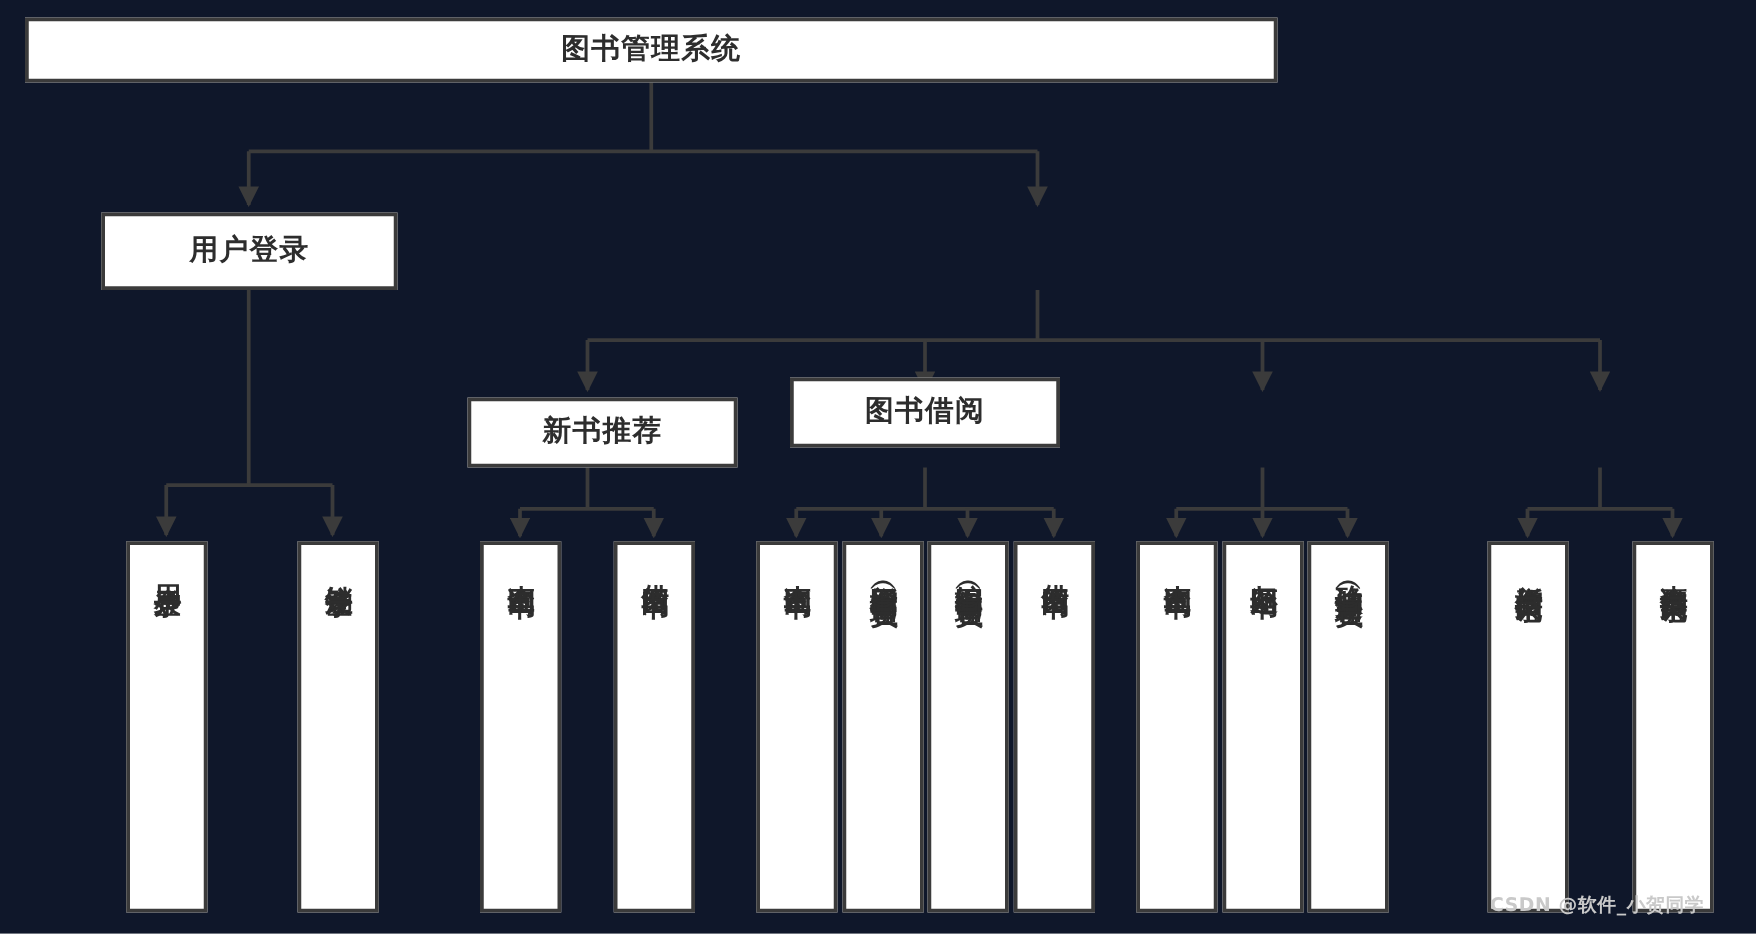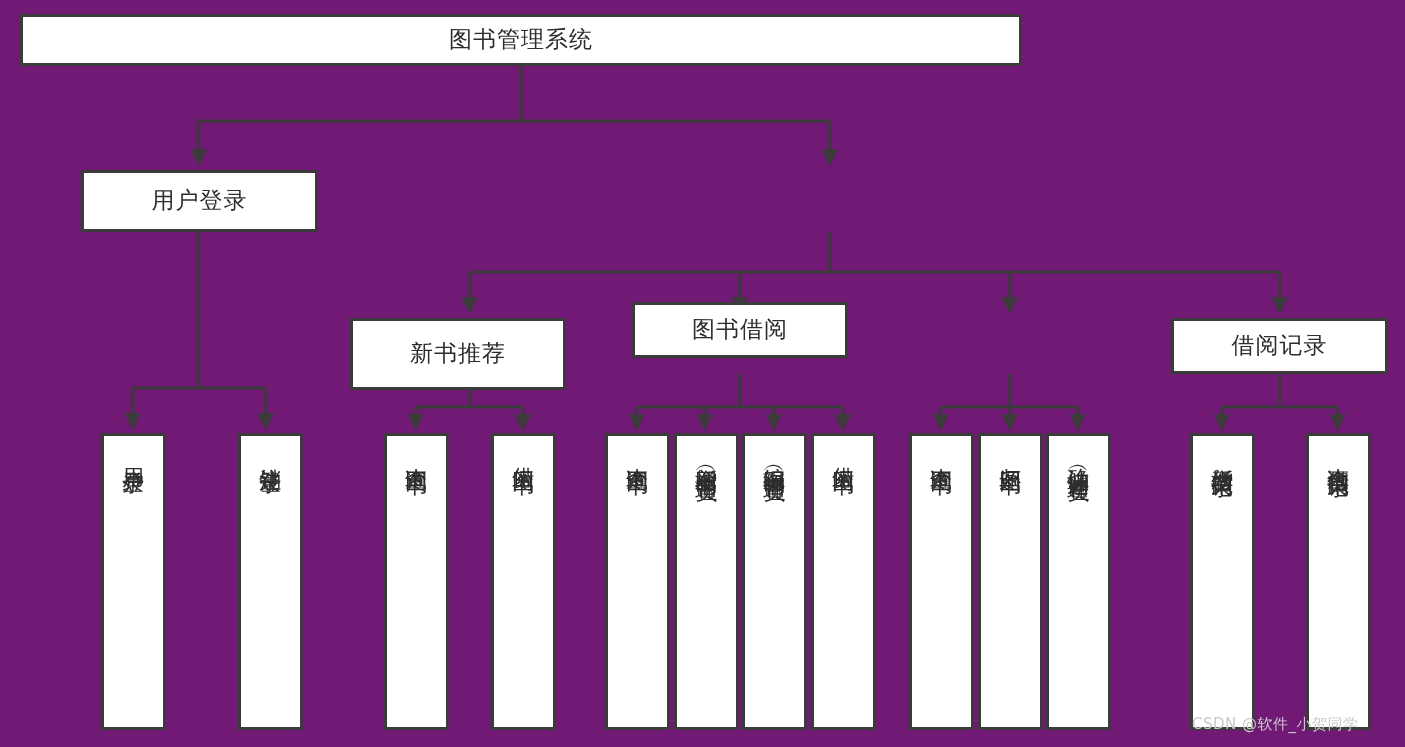--- a/index.html
+++ b/index.html
@@ -8,22 +8,23 @@
     padding: 0;
     background: #ffffff;
   }
   body {
     font-family: "DejaVu Sans", "Liberation Sans", sans-serif;
   }
   #diagram-root {
     position: relative;
     width: 1405px;
     height: 747px;
-    background: #701a75;
+    background: #0f172a;
     overflow: hidden;
+    font-weight: bold;
   }
   svg.connectors {
     position: absolute;
     left: 0;
     top: 0;
     width: 1405px;
     height: 747px;
     pointer-events: none;
   }
   .node {
@@ -122,28 +123,25 @@
   </svg>
 
   <div class="node node-h" style="left:20px; top:14px; width:1002px; height:52px;">
     <span>图书管理系统</span>
   </div>
 
   <div class="node node-h" style="left:81px; top:170px; width:237px; height:62px;">
     <span>用户登录</span>
   </div>
 
-  <div class="node node-h" style="left:350px; top:318px; width:216px; height:72px;">
+  <div class="node node-h" style="left:374px; top:318px; width:216px; height:56px;">
     <span>新书推荐</span>
   </div>
   <div class="node node-h" style="left:632px; top:302px; width:216px; height:56px;">
     <span>图书借阅</span>
-  </div>
-  <div class="node node-h" style="left:1171px; top:318px; width:217px; height:56px;">
-    <span>借阅记录</span>
   </div>
 
   <div class="node node-v" style="left:101px; top:433px; width:65px; height:297px;">
     <span class="vlabel">用户登录</span>
   </div>
   <div class="node node-v" style="left:238px; top:433px; width:65px; height:297px;">
     <span class="vlabel">注销登录</span>
   </div>
 
   <div class="node node-v" style="left:384px; top:433px; width:65px; height:297px;">

